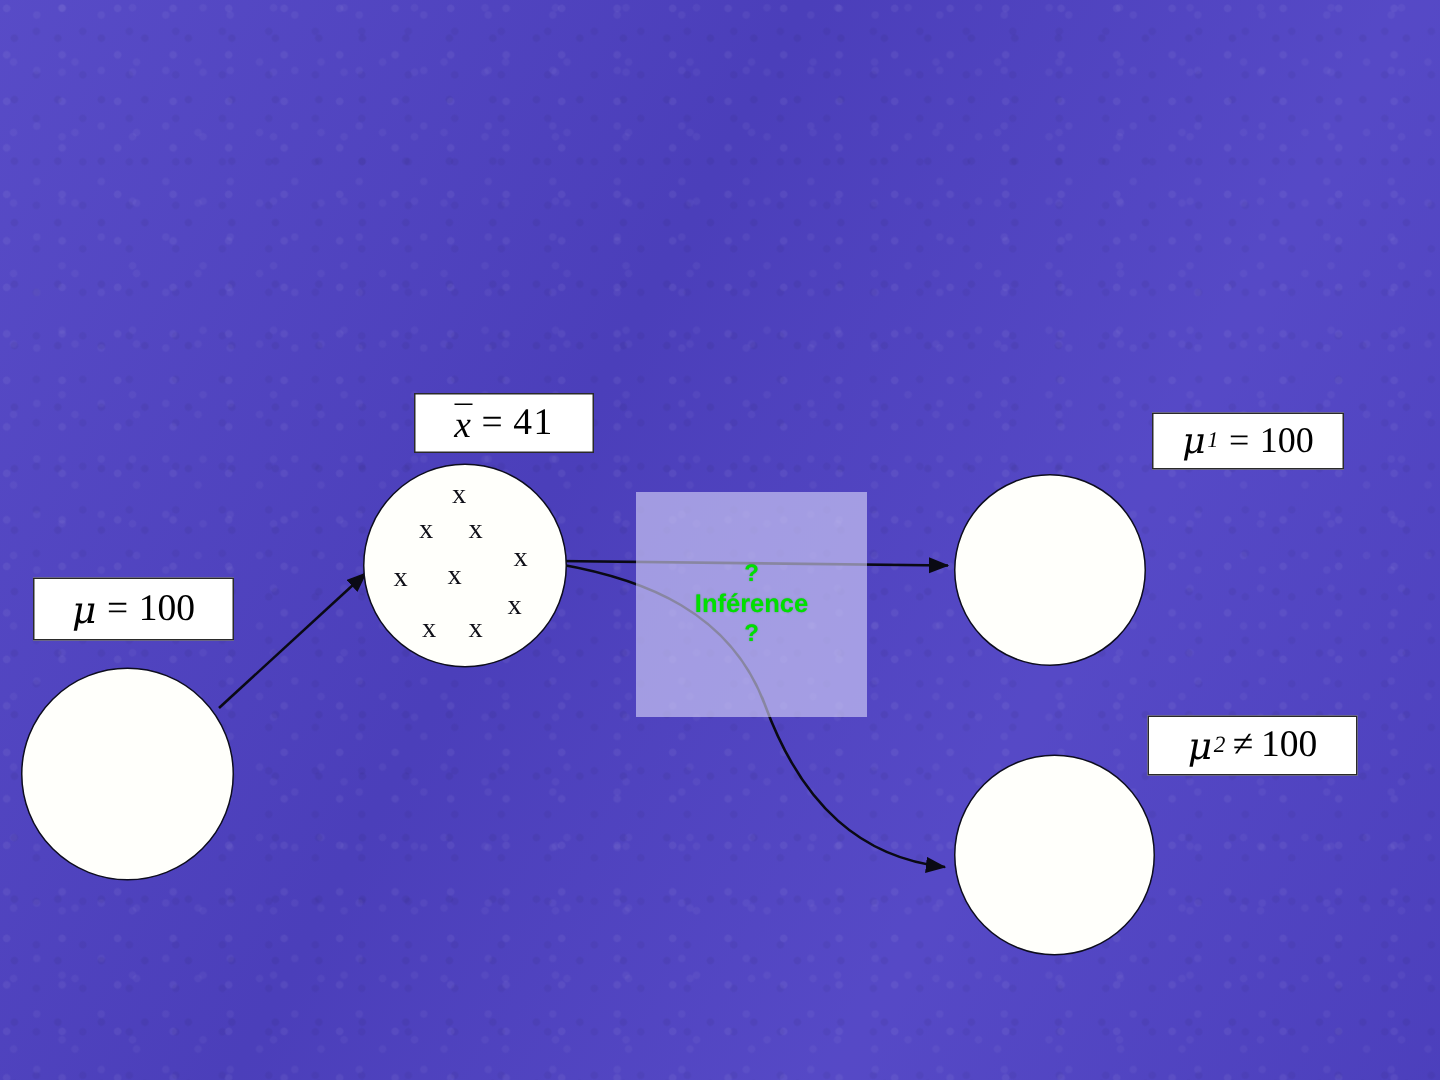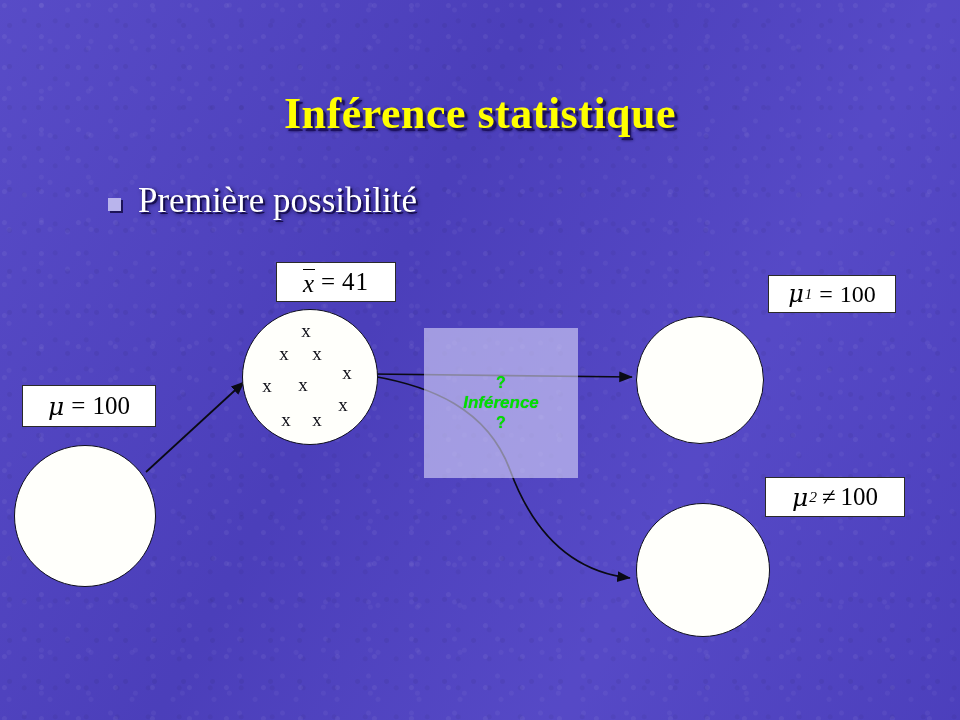--- a/index.html
+++ b/index.html
@@ -111,21 +111,21 @@
     flex-direction: column;
     align-items: center;
     justify-content: center;
     gap: 1px;
     font-family: "Liberation Sans", sans-serif;
     font-weight: bold;
     color: #00e000;
     font-size: 16px;
     text-shadow: 0 0 1px rgba(0,120,0,0.5);
   }
-  #inference-label { font-size: 17px; font-style: italic; }
+  #inference-label { font-size: 17px; }
 
   
   .formula-box {
     position: absolute;
     background: #ffffff;
     border: 1px solid #2a2a2a;
     box-sizing: border-box;
     display: flex;
     align-items: center;
     justify-content: center;
@@ -159,26 +159,21 @@
   #box-mu    { left: 22px;  top: 385px; width: 134px; height: 42px; font-size: 25px; }
   #box-mu1   { left: 768px; top: 275px; width: 128px; height: 38px; font-size: 24px; }
   #box-mu2   { left: 765px; top: 477px; width: 140px; height: 40px; font-size: 25px; }
 </style>
 </head>
 <body>
 
 <div id="slide">
   <div id="slide-bg"></div>
 
-  <div id="title">Inférence statistique</div>
-
-  <div id="bullet-row">
-    <div id="bullet-marker"></div>
-    <div id="bullet-text">Première possibilité</div>
-  </div>
+
 
   <div id="diagram">
 
     <svg width="960" height="720" style="position:absolute;left:0;top:0;">
       <defs>
         <marker id="ah" markerWidth="9" markerHeight="9" refX="7.5" refY="3.2" orient="auto" markerUnits="strokeWidth">
           <path d="M0,0 L8,3.2 L0,6.4 z" fill="#0a0a14"></path>
         </marker>
       </defs>
 

